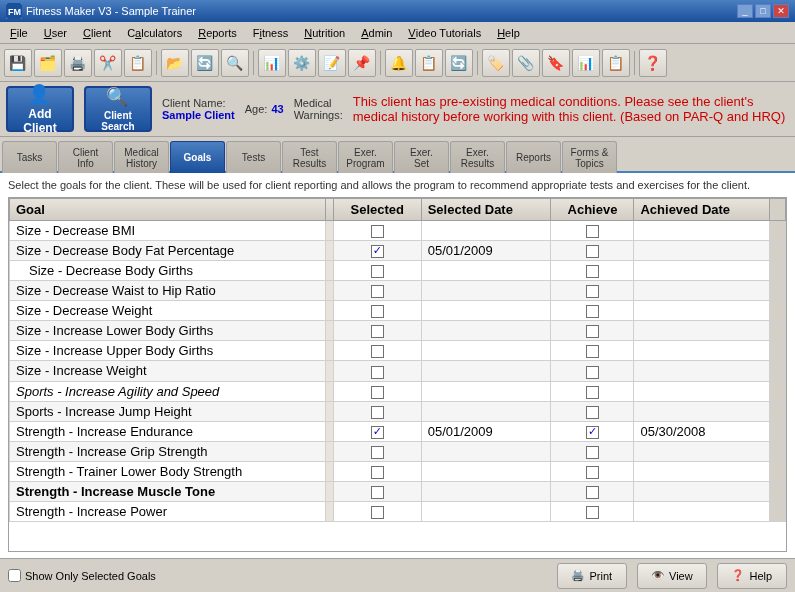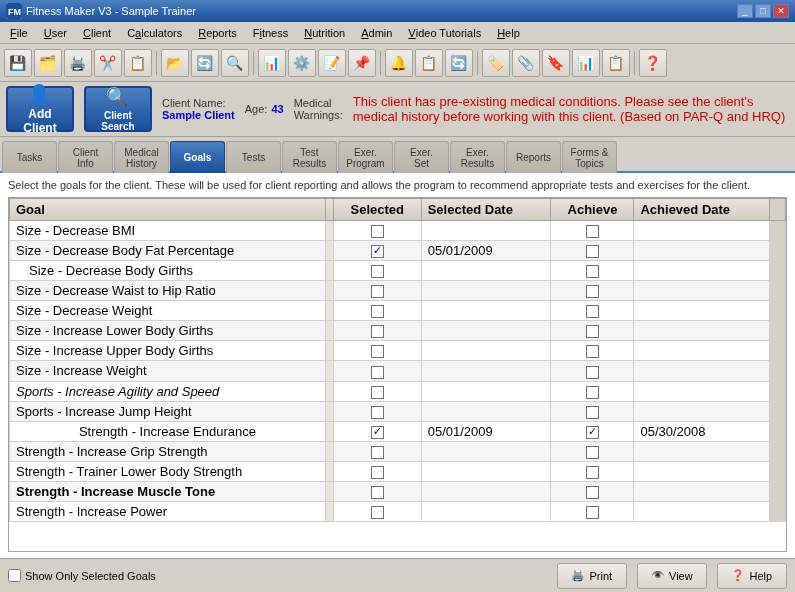--- a/index.html
+++ b/index.html
@@ -271,21 +271,21 @@
           <tr>
             <td style="white-space: nowrap;">Sports - Increase Jump Height</td>
             <td style="width: 8px; padding: 0px; background: rgb(232, 228, 220);"></td>
             <td class="cb-cell"><div class="checkbox"></div></td>
             <td></td>
             <td class="cb-cell"><div class="checkbox"></div></td>
             <td></td>
             <td style="width: 16px; background: rgb(212, 208, 200); border-left: 1px solid rgb(160, 160, 160);"></td>
           </tr>
           <tr>
-            <td style="white-space: nowrap; text-align: center;">Strength - Increase Endurance</td>
+            <td style="white-space: nowrap;">Strength - Increase Endurance</td>
             <td style="width: 8px; padding: 0px; background: rgb(232, 228, 220);"></td>
             <td class="cb-cell"><div class="checkbox checked"></div></td>
             <td>05/01/2009</td>
             <td class="cb-cell"><div class="checkbox checked"></div></td>
             <td>05/30/2008</td>
             <td style="width: 16px; background: rgb(212, 208, 200); border-left: 1px solid rgb(160, 160, 160);"></td>
           </tr>
           <tr>
             <td style="white-space: nowrap;">Strength - Increase Grip Strength</td>
             <td style="width: 8px; padding: 0px; background: rgb(232, 228, 220);"></td>

